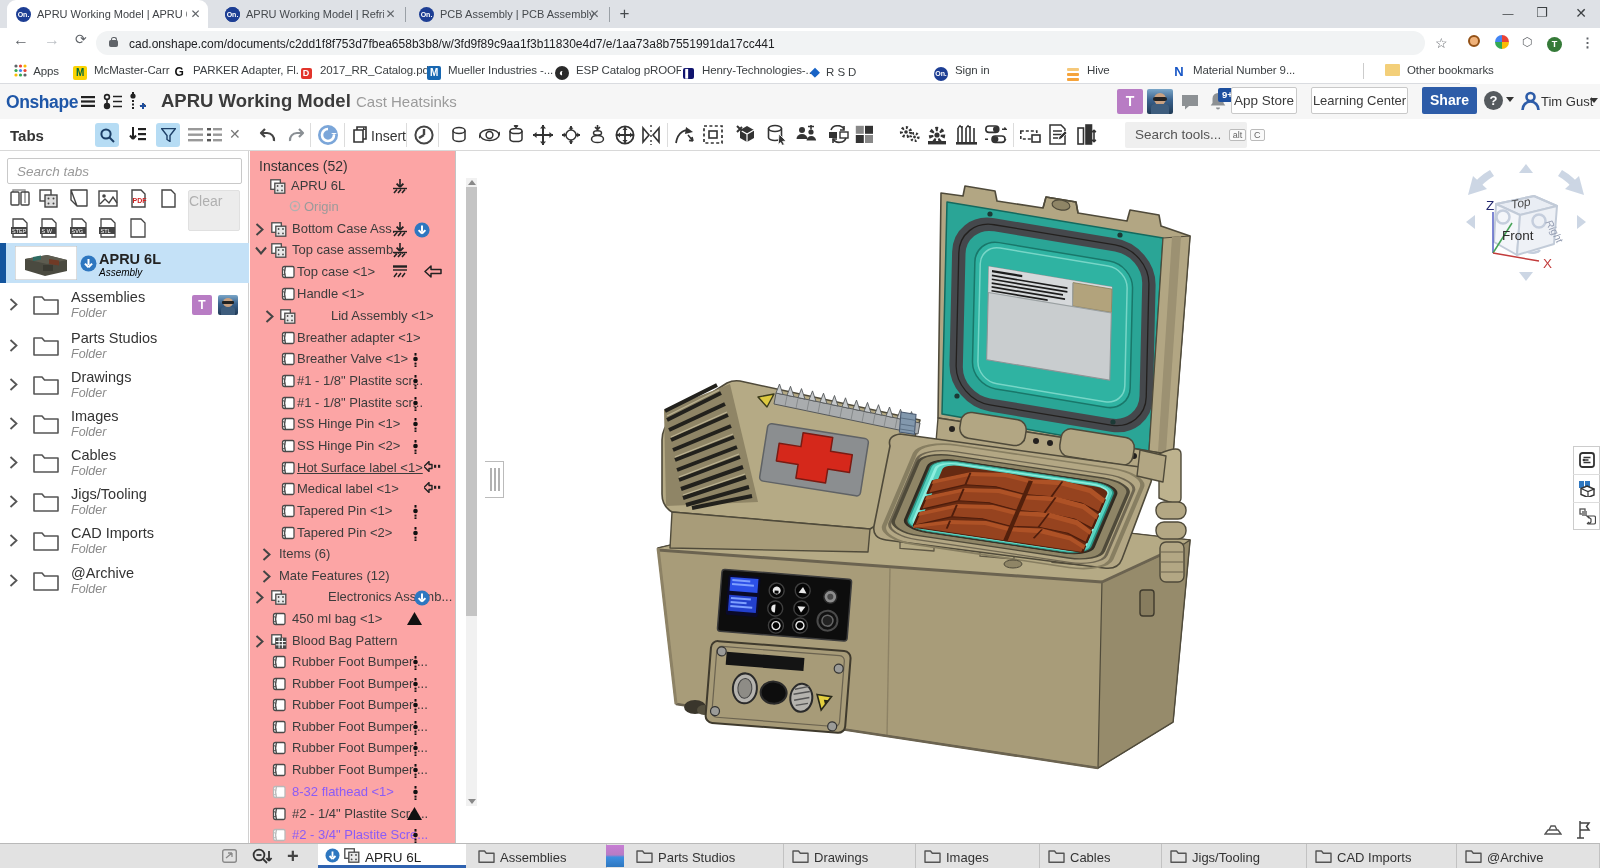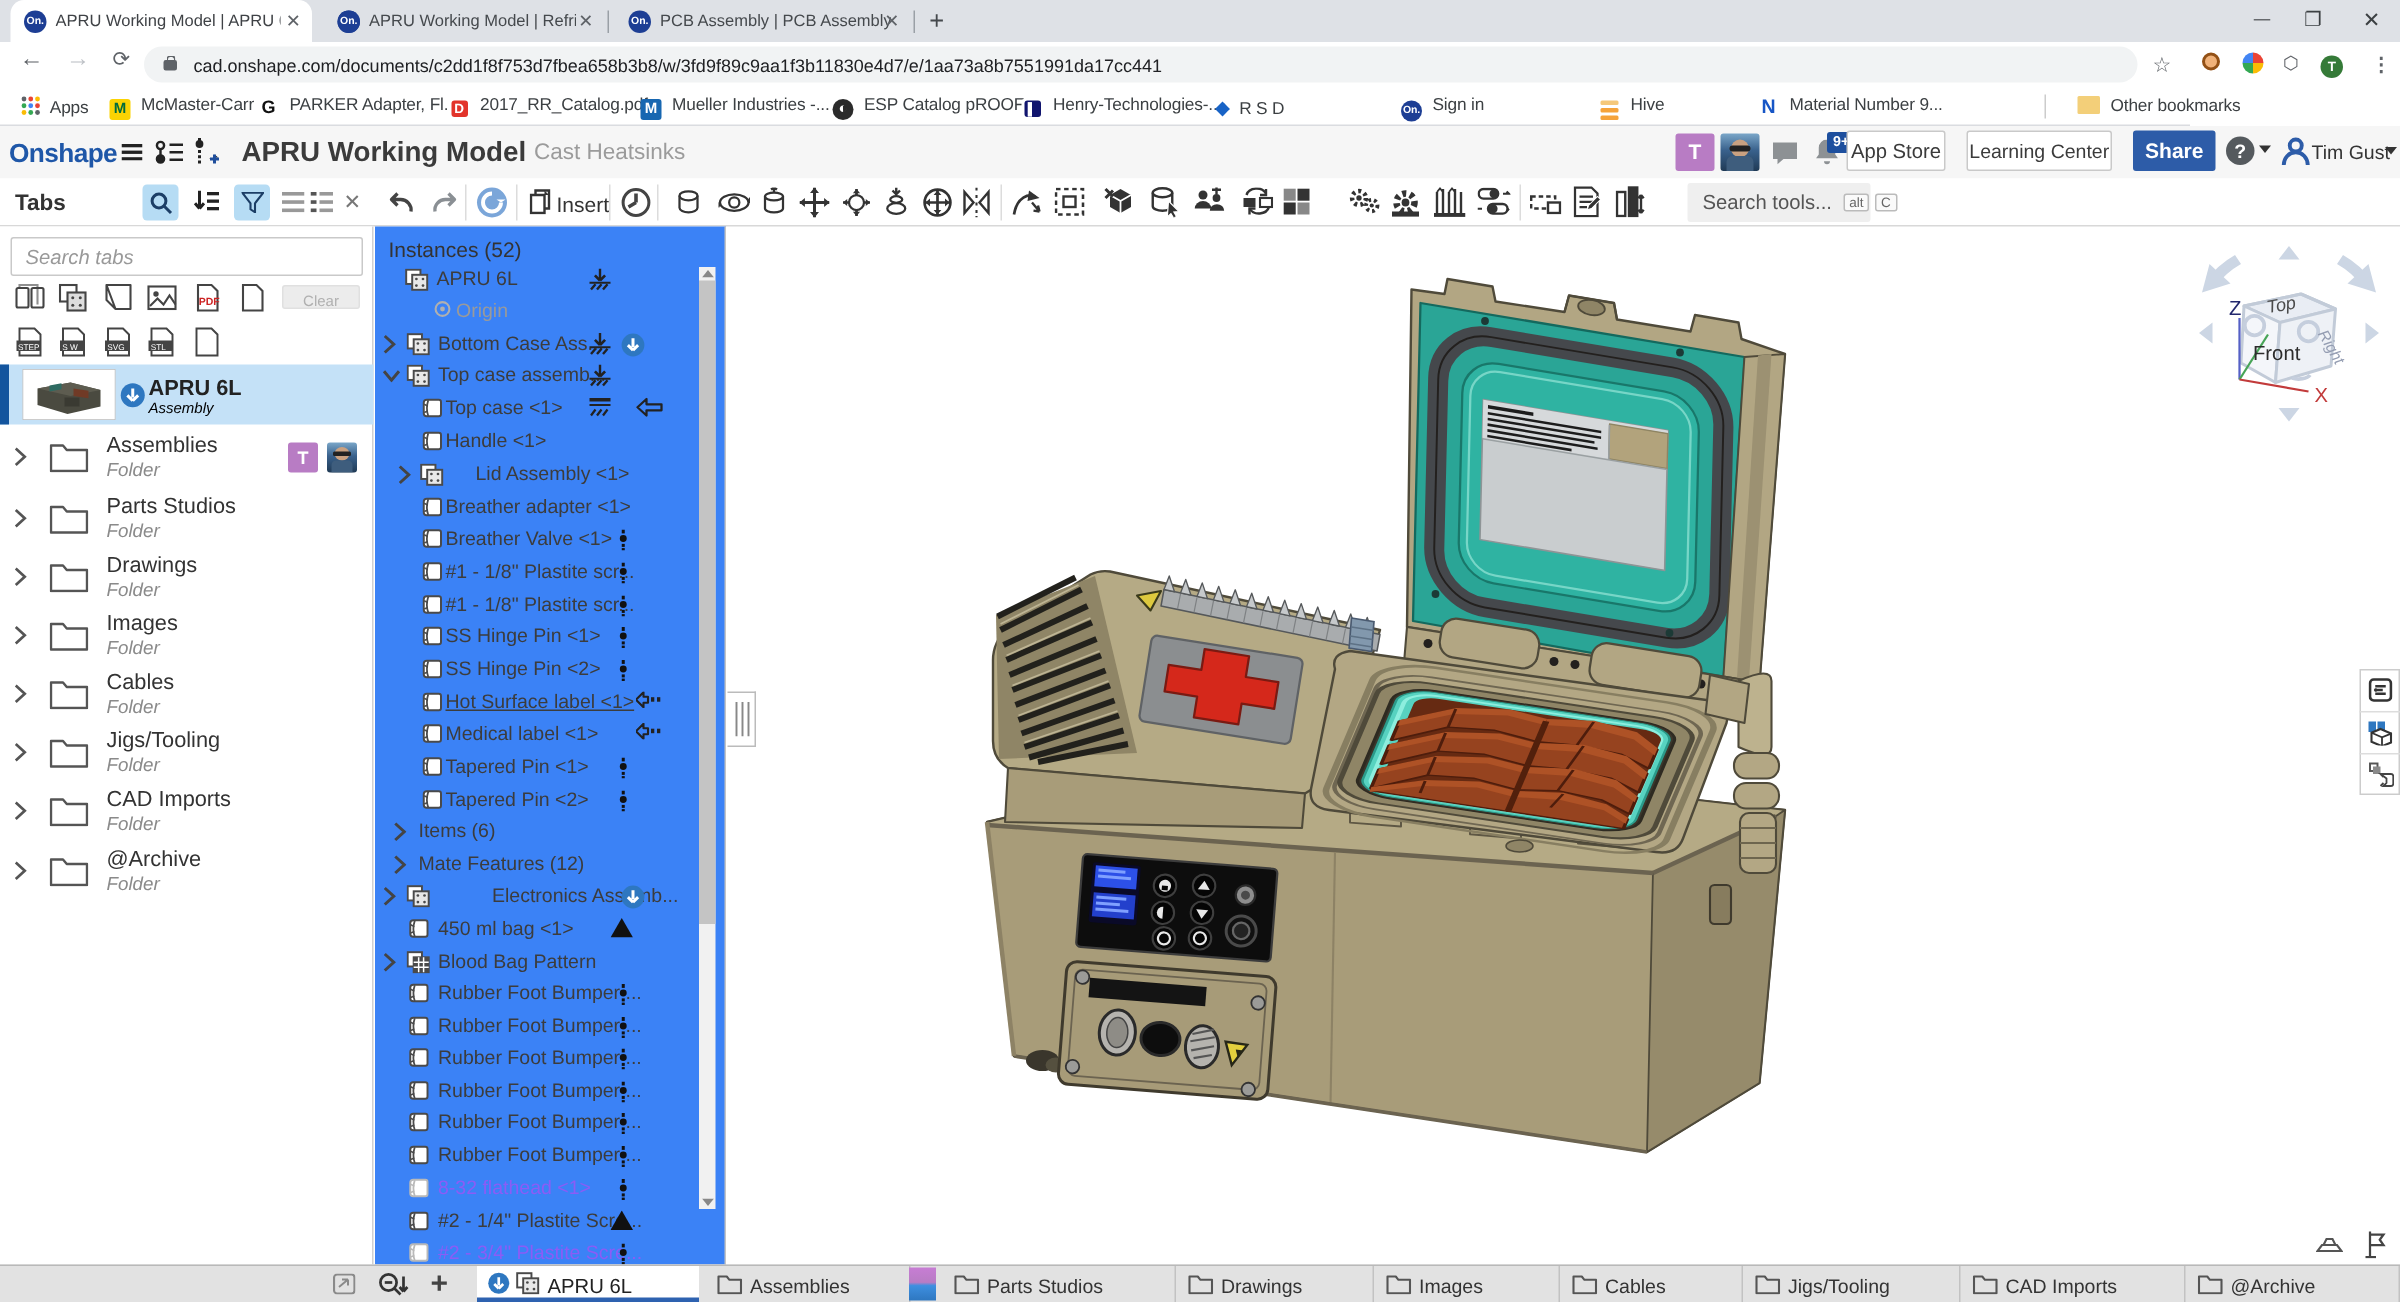--- a/index.html
+++ b/index.html
@@ -45,24 +45,24 @@
 
 #toolbar { position:absolute; left:0; top:119px; width:1600px; height:32px; background:#fff; border-bottom:1px solid #d8d8d8; }
 #toolbar .lbl { position:absolute; left:10px; top:8px; font-size:15px; font-weight:bold; color:#333; }
 .tbdiv { position:absolute; top:4px; width:1px; height:24px; background:#dcdcdc; }
 .bluebox { position:absolute; background:#b6dcf4; border-radius:3px; }
 #searchtools { position:absolute; left:1125px; top:3px; width:122px; height:26px; background:#efefef; border-radius:2px; font-size:13.5px; color:#555; padding:5px 0 0 10px; white-space:nowrap; }
 .kbd { display:inline-block; border:1px solid #bbb; border-radius:2px; background:#fafafa; font-size:9px; padding:0 3px; color:#666; vertical-align:1px; }
 
 
 #sidebar { position:absolute; left:0; top:151px; width:249px; height:692px; background:#fff; border-right:1px solid #d0d0d0; }
-#instpanel { position:absolute; left:250px; top:151px; width:234px; height:692px; background:#3b82f6; border-right:1px solid #c4c4c4; }
+#instpanel { position:absolute; left:250px; top:151px; width:206px; height:692px; background:#fca5a5; border-right:1px solid #c4c4c4; }
 
 #searchtabs { position:absolute; left:7px; top:7px; width:235px; height:26px; border:1px solid #c9c9c9; border-radius:2px; font-size:13.5px; font-style:italic; color:#999; padding:5px 0 0 9px; background:#fff;}
-#clearbtn { position:absolute; left:188px; top:39px; width:52px; height:16px; background:#ececec; border:1px solid #e0e0e0; border-radius:2px; color:#b0b0b0; font-size:10px; text-align:center; line-height:21px; }
+#clearbtn { position:absolute; left:188px; top:39px; width:52px; height:41px; background:#ececec; border:1px solid #e0e0e0; border-radius:2px; color:#b0b0b0; font-size:14px; text-align:left; line-height:21px; }
 #seltab { position:absolute; left:0px; top:243px; width:249px; height:40px; background:#c4e1f7; border-left:6px solid #13559e; }
 
 #insthead { position:absolute; left:9px; top:7px; font-size:14px; color:#333; }
 .irow { position:absolute; font-size:13px; color:#3c3c3c; white-space:nowrap; }
 .irow.gray { color:#8b5cf6; }
 
 #botbar { position:absolute; left:0; top:843px; width:1600px; height:25px; background:#e2e2e2; border-top:1px solid #b9b9b9; }
 .btab { position:absolute; top:844px; height:24px; border-right:1px solid #c2c2c2; font-size:13px; color:#333; }
 </style>
 </head>
@@ -686,21 +686,21 @@
         <rect x="0.8" y="0.8" width="9.5" height="9.5"></rect>
         <rect x="4.8" y="4.2" width="10" height="10" fill="#e8e8e8"></rect>
       </g>
       <g fill="#4a4a4a">
         <circle cx="7.6" cy="7" r="0.9"></circle>
         <circle cx="12" cy="7" r="0.9"></circle>
         <circle cx="7.6" cy="11.4" r="0.9"></circle>
         <circle cx="12" cy="11.4" r="0.9"></circle>
       </g>
     </svg>
-<div class="irow" style="left:297px;top:307.5px;padding-left:20px;">Lid Assembly &lt;1&gt;</div>
+<div class="irow" style="left:311px;top:307.5px;padding-left:20px;">Lid Assembly &lt;1&gt;</div>
 <svg class="abs" style="left:280px;top:330.5px;" width="15" height="15">
       <path d="M2.5,3.5 q0,-2 2,-2 h8 q1.5,0 1.5,1.5 v8 q0,1.5 -1.5,1.5 h-8 q-2,0 -2,-2 z" fill="#fff" stroke="#4a4a4a" stroke-width="1.3"></path>
       <path d="M5.5,1.8 q-1.8,5.5 0,10.5" fill="none" stroke="#4a4a4a" stroke-width="1.2"></path>
       <path d="M2.8,4.5 l2.4,1.2 M2.8,10 l2.4,-1" fill="none" stroke="#4a4a4a" stroke-width="1"></path>
     </svg>
 <div class="irow" style="left:297px;top:329.5px;">Breather adapter &lt;1&gt;</div>
 <svg class="abs" style="left:280px;top:352.0px;" width="15" height="15">
       <path d="M2.5,3.5 q0,-2 2,-2 h8 q1.5,0 1.5,1.5 v8 q0,1.5 -1.5,1.5 h-8 q-2,0 -2,-2 z" fill="#fff" stroke="#4a4a4a" stroke-width="1.3"></path>
       <path d="M5.5,1.8 q-1.8,5.5 0,10.5" fill="none" stroke="#4a4a4a" stroke-width="1.2"></path>
       <path d="M2.8,4.5 l2.4,1.2 M2.8,10 l2.4,-1" fill="none" stroke="#4a4a4a" stroke-width="1"></path>

